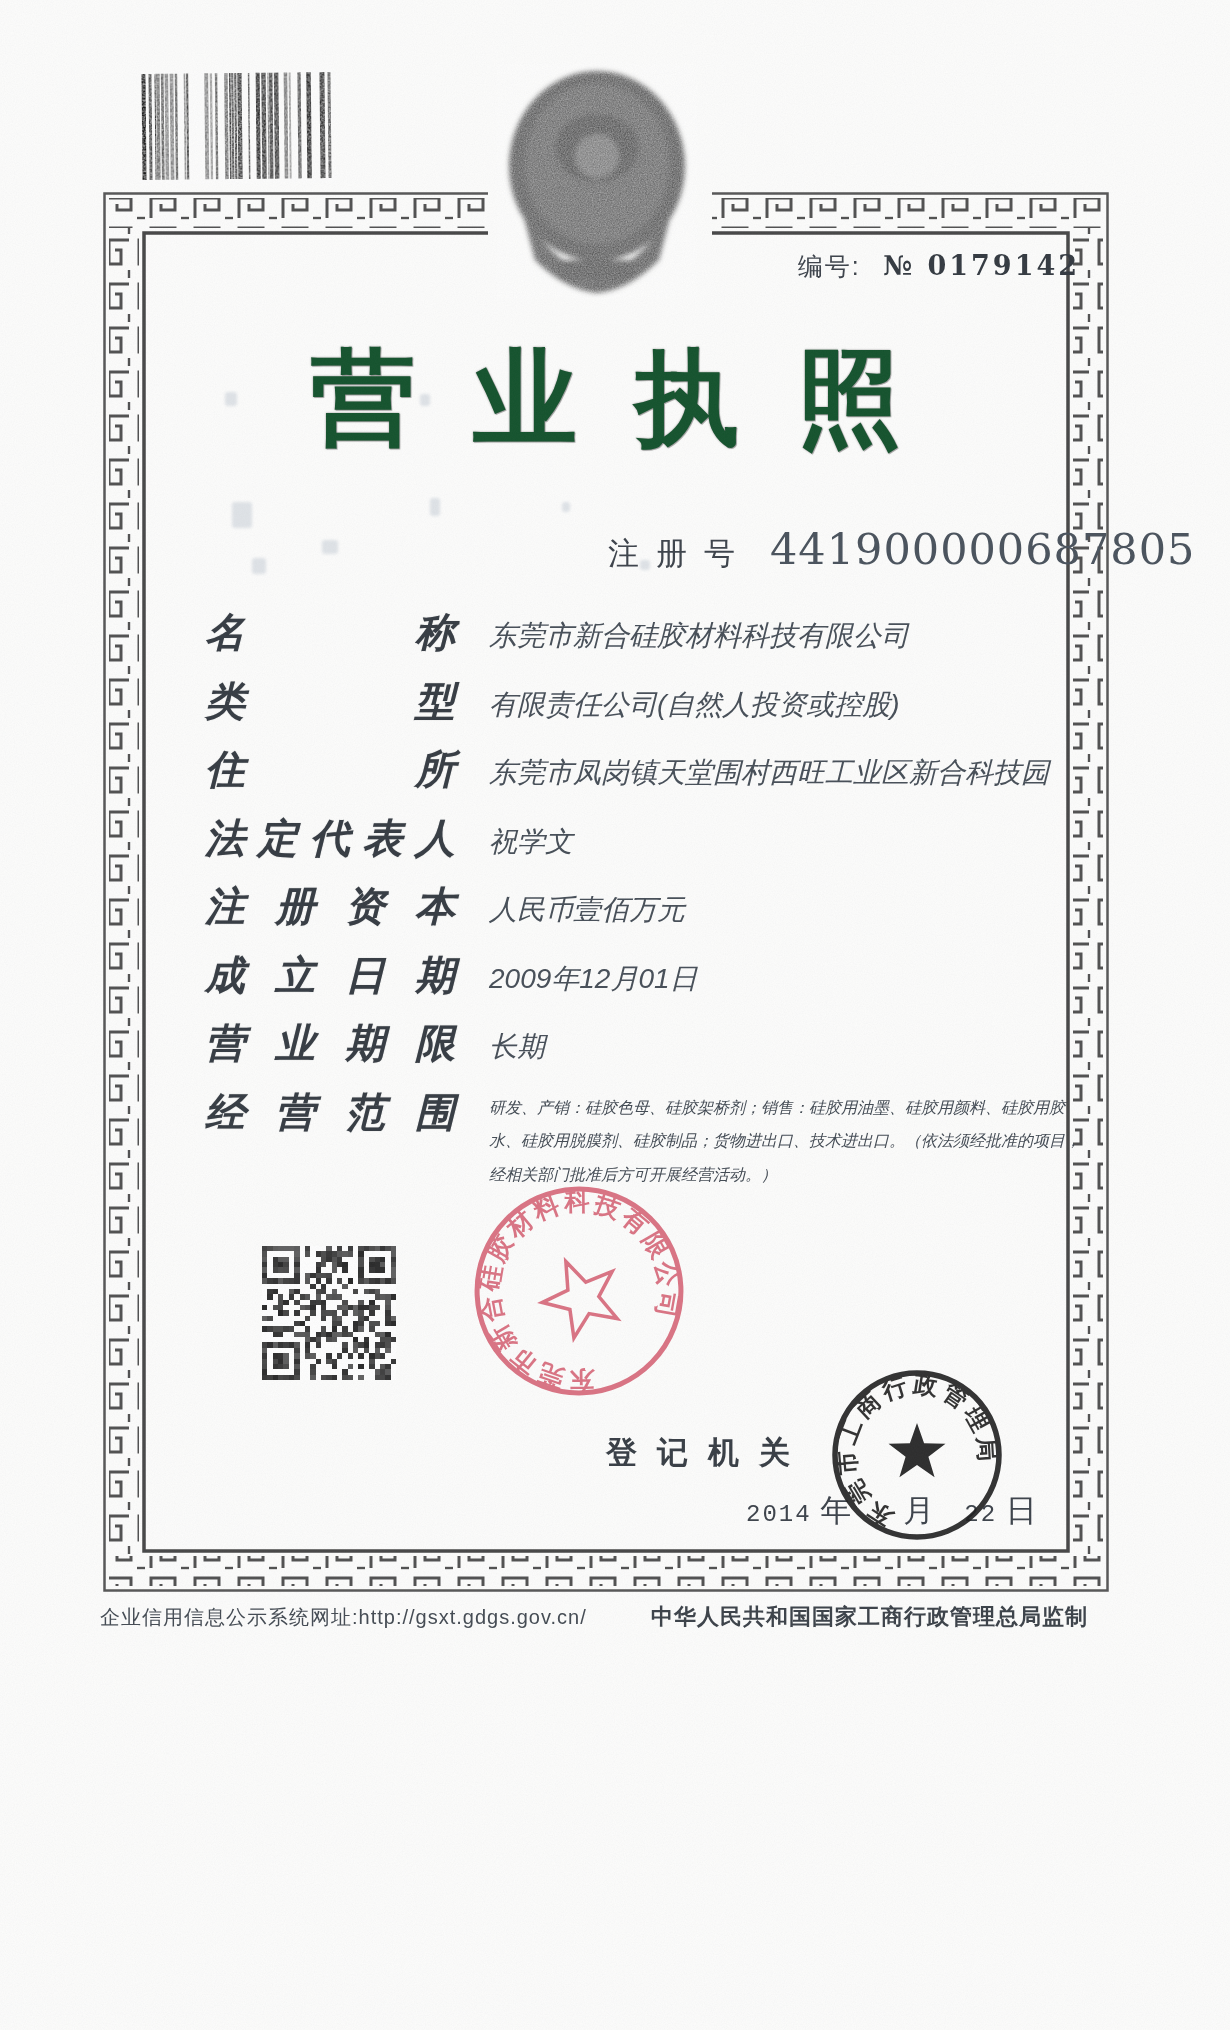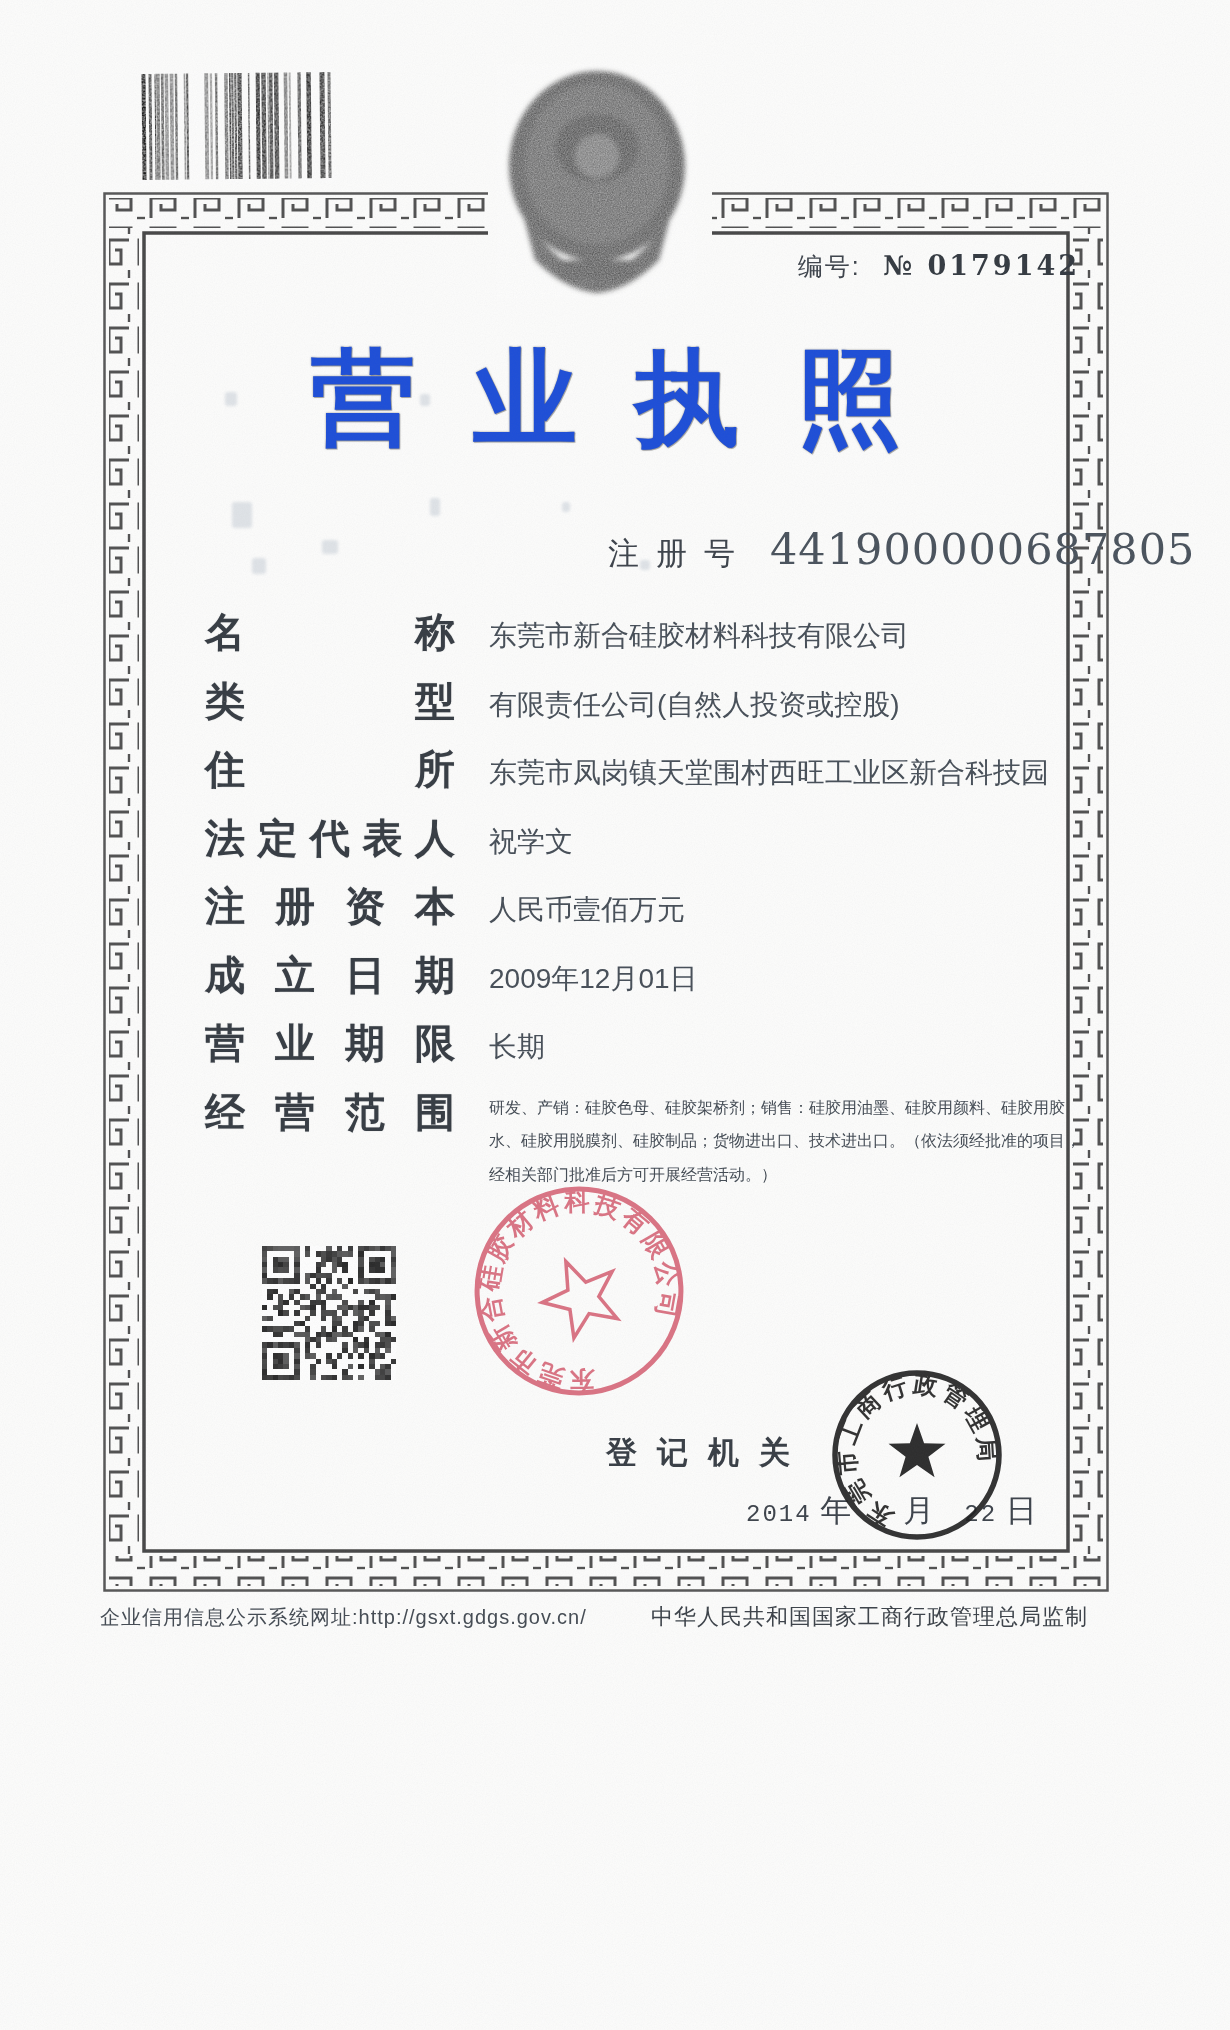--- a/index.html
+++ b/index.html
@@ -13,31 +13,31 @@
   .barcode{position:absolute;left:140px;top:70px;width:198px;height:114px;z-index:2;transform:rotate(-0.6deg);}
   
   .emblem-halo{position:absolute;left:488px;top:190px;width:224px;height:46px;background:#fdfdfc;z-index:2;}
   .emblem{position:absolute;left:497px;top:64px;width:200px;height:235px;z-index:3;}
   
   .serial{position:absolute;top:250px;right:150px;z-index:2;font-size:25px;color:#3d434b;letter-spacing:2px;}
   .serial .no{font-family:"DejaVu Serif","Liberation Serif",serif;font-weight:bold;font-size:27px;margin-left:22px;letter-spacing:3px;color:#343a41;}
   
   .title{
     position:absolute;left:103px;top:330px;width:1006px;z-index:2;
-    text-align:center;font-size:104px;font-weight:900;color:#1d4ed8;
+    text-align:center;font-size:104px;font-weight:900;color:#14532d;
     letter-spacing:58px;text-indent:58px;
     text-shadow:0 0 2px rgba(40,40,40,.55), 1px 1px 0 rgba(60,60,60,.35);
   }
   
   .regline{position:absolute;left:608px;top:524px;z-index:2;white-space:nowrap;}
   .reglabel{font-size:31px;letter-spacing:17px;color:#3d434b;}
   .regno{font-family:"DejaVu Serif","Liberation Serif",serif;font-size:43px;color:#4a535d;margin-left:18px;letter-spacing:1px;}
   
   .rows{position:absolute;left:205px;top:608px;width:880px;z-index:2;}
-  .row{display:flex;align-items:flex-start;height:68.5px;}
+  .row{display:flex;align-items:flex-start;height:68.5px;font-style:italic;}
   .row.tall{height:auto;}
   .flabel{
     width:250px;min-width:250px;font-size:40px;font-weight:600;color:#363c43;
     line-height:48px;text-align:justify;text-align-last:justify;
     text-shadow:0 0 1px rgba(50,55,62,.4);
   }
   .fvalue{margin-left:34px;padding-top:9px;font-size:28px;color:#474f58;line-height:38px;}
   .fvalue.scope{width:602px;font-size:16px;line-height:33.5px;padding-top:3px;color:#434b54;}
   
   .qr{position:absolute;left:262px;top:1246px;width:134px;height:134px;z-index:2;}
@@ -45,21 +45,21 @@
   .red-seal{position:absolute;left:468px;top:1180px;width:222px;height:222px;z-index:4;transform:rotate(-24deg);opacity:.82;}
   .black-seal{position:absolute;left:827px;top:1365px;width:180px;height:180px;z-index:4;opacity:.9;}
   
   .registrar{position:absolute;left:606px;top:1432px;z-index:2;font-size:31px;font-weight:600;letter-spacing:20px;color:#383e45;}
   .dateline{position:absolute;left:746px;top:1490px;z-index:3;font-size:31px;color:#3d434b;white-space:nowrap;}
   .dateline .num{font-family:Liberation Mono, monospace;font-size:24px;letter-spacing:2px;margin-top:7px;}
   .dateline .g1{display:inline-block;width:52px;}
   .dateline .g2{display:inline-block;width:30px;}
   
   .footer-left{position:absolute;left:100px;top:1604px;z-index:2;font-size:20px;color:#444b53;letter-spacing:1px;}
-  .footer-right{position:absolute;right:142px;top:1602px;z-index:2;font-size:22px;font-weight:400;color:#3c4249;letter-spacing:1px;}
+  .footer-right{position:absolute;right:142px;top:1602px;z-index:2;font-size:22px;font-weight:700;color:#3c4249;letter-spacing:1px;}
   
   .smudge{position:absolute;background:rgba(95,115,145,.18);filter:blur(1.5px);border-radius:3px;z-index:2;}
   .noise{position:absolute;left:0;top:0;width:1230px;height:2030px;z-index:6;pointer-events:none;opacity:.45;}
 </style>
 </head>
 <body>
 
 <div class="page">
 
   <svg class="barcode" id="barcode-svg" viewBox="0 0 198 114">

